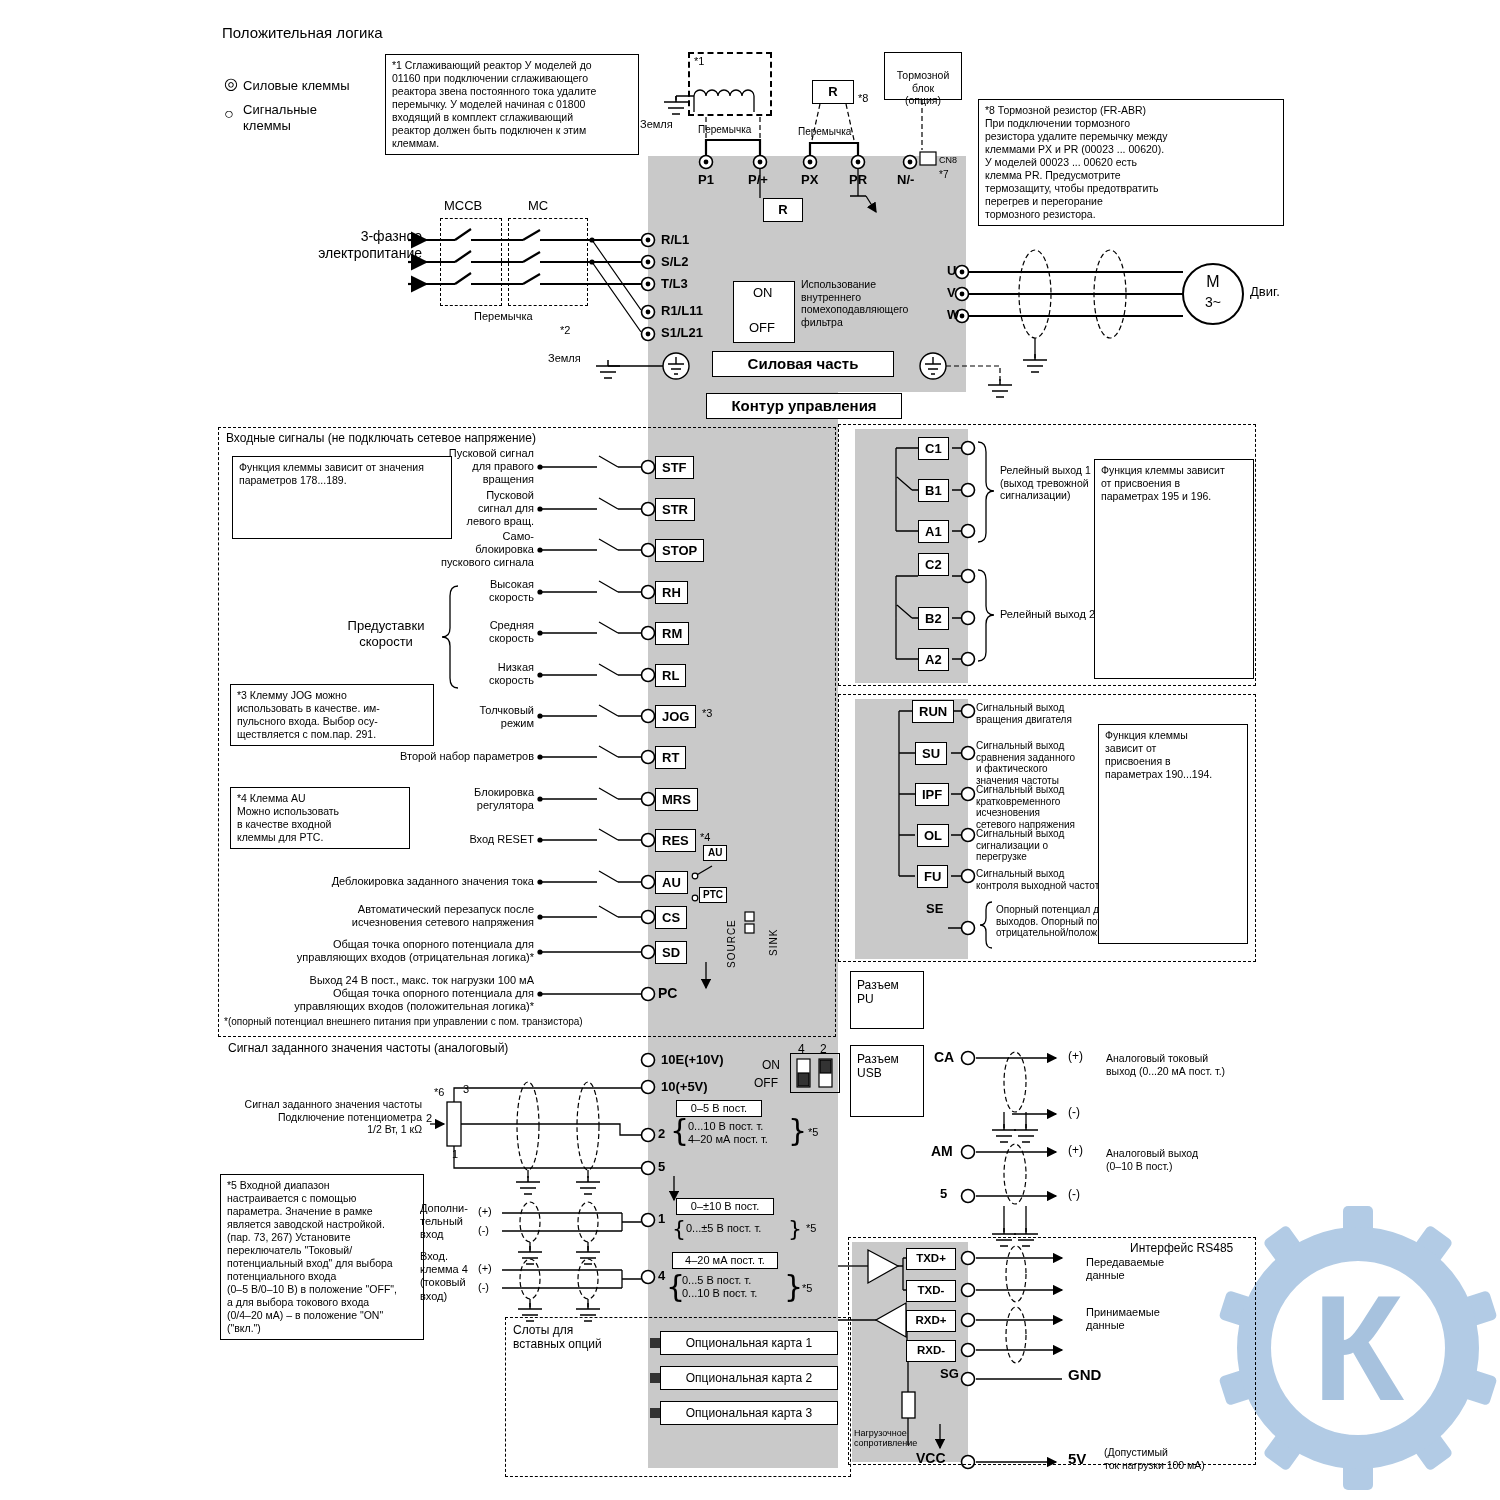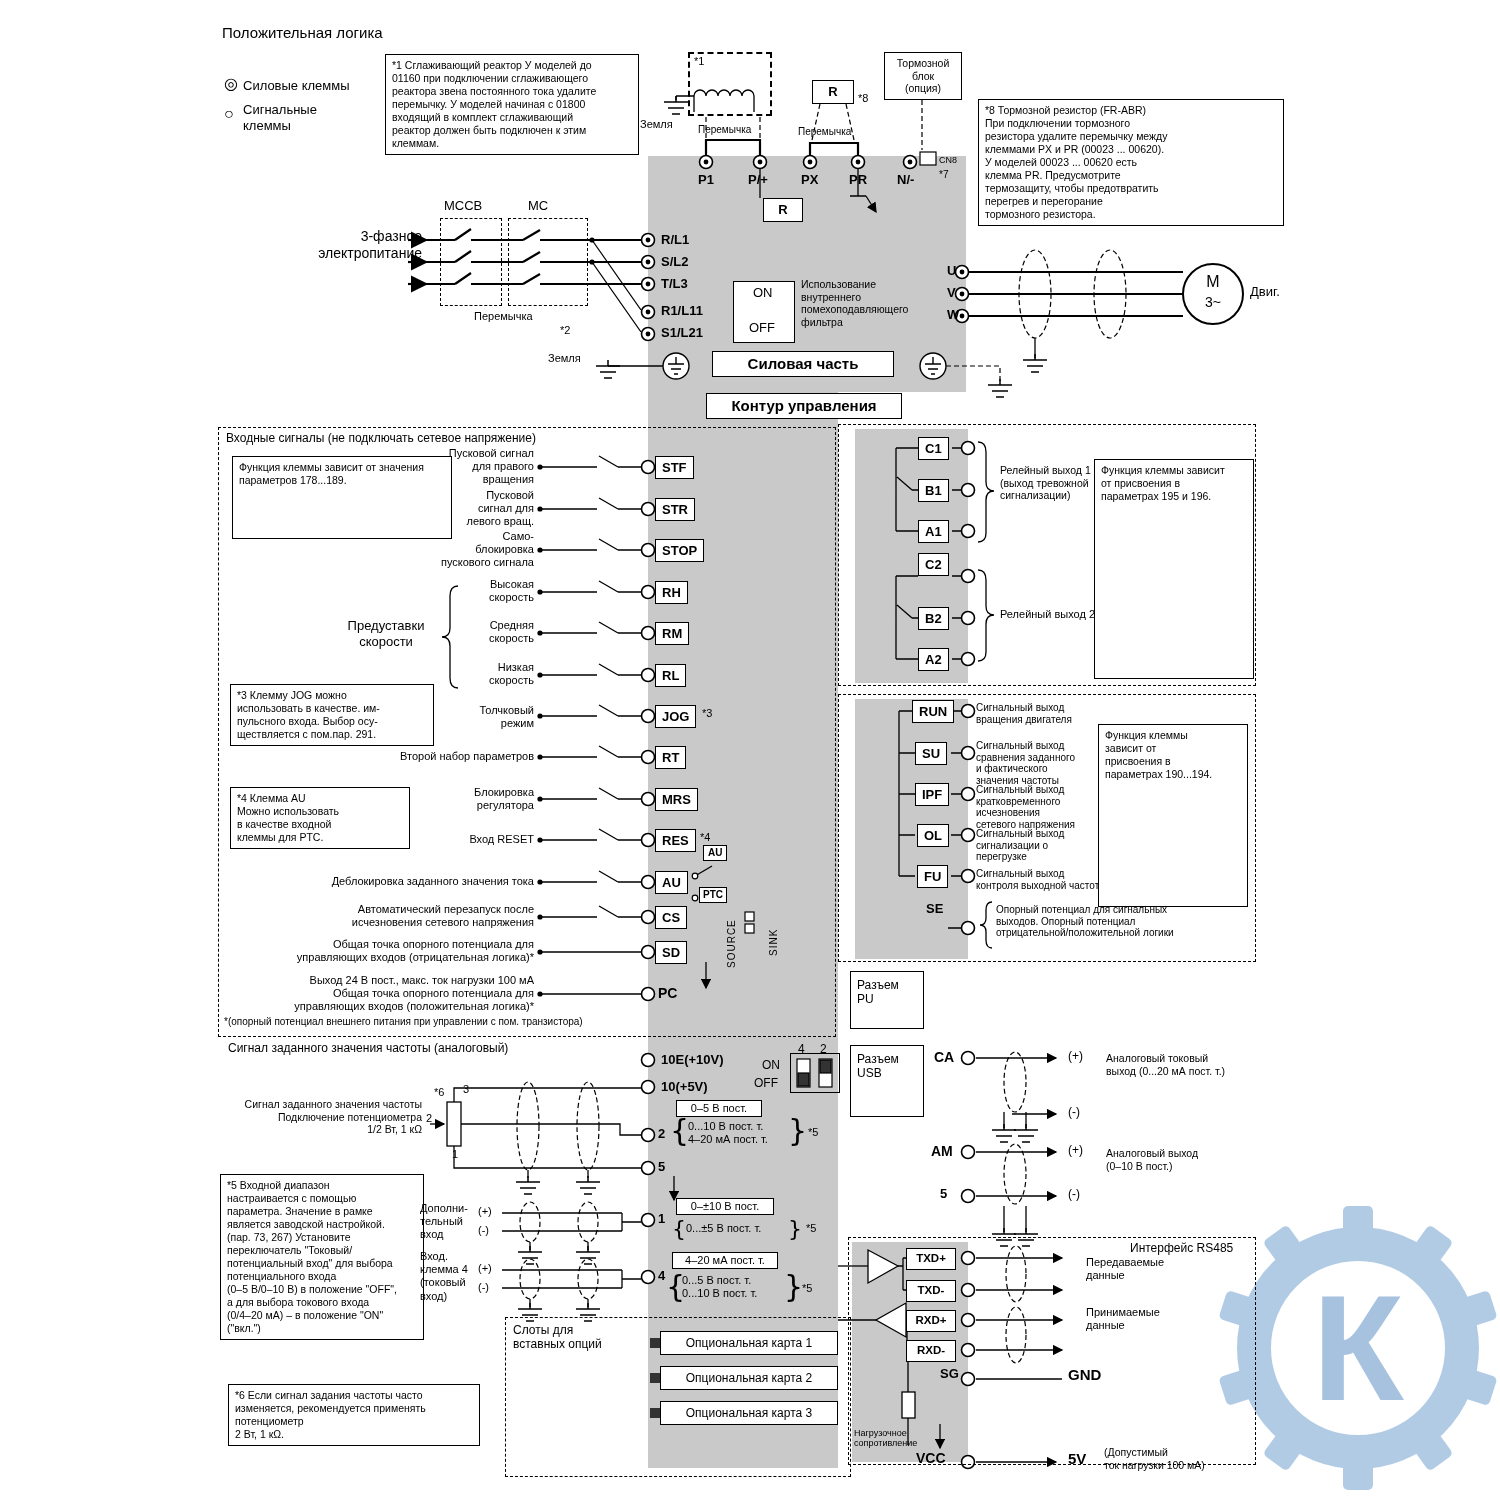--- a/index.html
+++ b/index.html
@@ -361,32 +361,28 @@
 параметра. Значение в рамке
 является заводской настройкой.
 (пар. 73, 267) Установите
 переключатель "Токовый/
 потенциальный вход" для выбора
 потенциального входа
 (0–5 В/0–10 В) в положение "OFF",
 а для выбора токового входа
 (0/4–20 мА) – в положение "ON"
 ("вкл.")</div>
-  <div class="note" style="left:228px;top:1384px;width:252px">*6  Если сигнал задания частоты часто
-изменяется, рекомендуется применять
-потенциометр
-2 Вт, 1 кΩ.</div>
 
   <div class="abs t11" style="left:694px;top:55px">*1</div>
   <div class="abs t11" style="left:640px;top:118px">Земля</div>
   <div class="abs t10" style="left:698px;top:124px">Перемычка</div>
   <div class="abs t10" style="left:798px;top:126px">Перемычка</div>
   <div class="wb c b t13" style="left:812px;top:80px;width:42px;height:24px;line-height:22px">R</div>
   <div class="abs t11" style="left:858px;top:92px">*8</div>
-  <div class="wb c t105 pre" style="left:884px;top:52px;width:78px;height:48px;padding-top:4px">Тормозной
+  <div class="wb c t105 pre" style="left:884px;top:52px;width:78px;height:48px;padding-top:16px">Тормозной
 блок
 (опция)</div>
 
   <div class="abs t13 b" style="left:698px;top:172px">P1</div>
   <div class="abs t13 b" style="left:748px;top:172px">P/+</div>
   <div class="abs t13 b" style="left:801px;top:172px">PX</div>
   <div class="abs t13 b" style="left:849px;top:172px">PR</div>
   <div class="abs t13 b" style="left:897px;top:172px">N/-</div>
   <div class="abs t9" style="left:939px;top:155px">CN8</div>
   <div class="abs t10" style="left:939px;top:169px">*7</div>
@@ -513,21 +509,21 @@
 исчезновения
 сетевого напряжения</div>
   <div class="abs t10 pre" style="left:976px;top:828px">Сигнальный выход
 сигнализации о
 перегрузке</div>
   <div class="abs t10 pre" style="left:976px;top:868px">Сигнальный выход
 контроля выходной частоты</div>
   <div class="abs t10 pre" style="left:996px;top:904px">Опорный потенциал для сигнальных
 выходов. Опорный потенциал
 отрицательной/положительной логики</div>
-  <div class="note" style="left:1098px;top:724px;width:150px;height:183px">Функция клеммы
+  <div class="note" style="left:1098px;top:724px;width:150px;height:220px">Функция клеммы
 зависит от
 присвоения в
 параметрах 190...194.</div>
 
   <div class="wb pre t12" style="left:850px;top:971px;width:74px;height:58px;padding:6px">Разъем
 PU</div>
   <div class="wb pre t12" style="left:850px;top:1045px;width:74px;height:72px;padding:6px">Разъем
 USB</div>
 
   <div class="abs t12" style="left:228px;top:1041px">Сигнал заданного значения частоты (аналоговый)</div>

